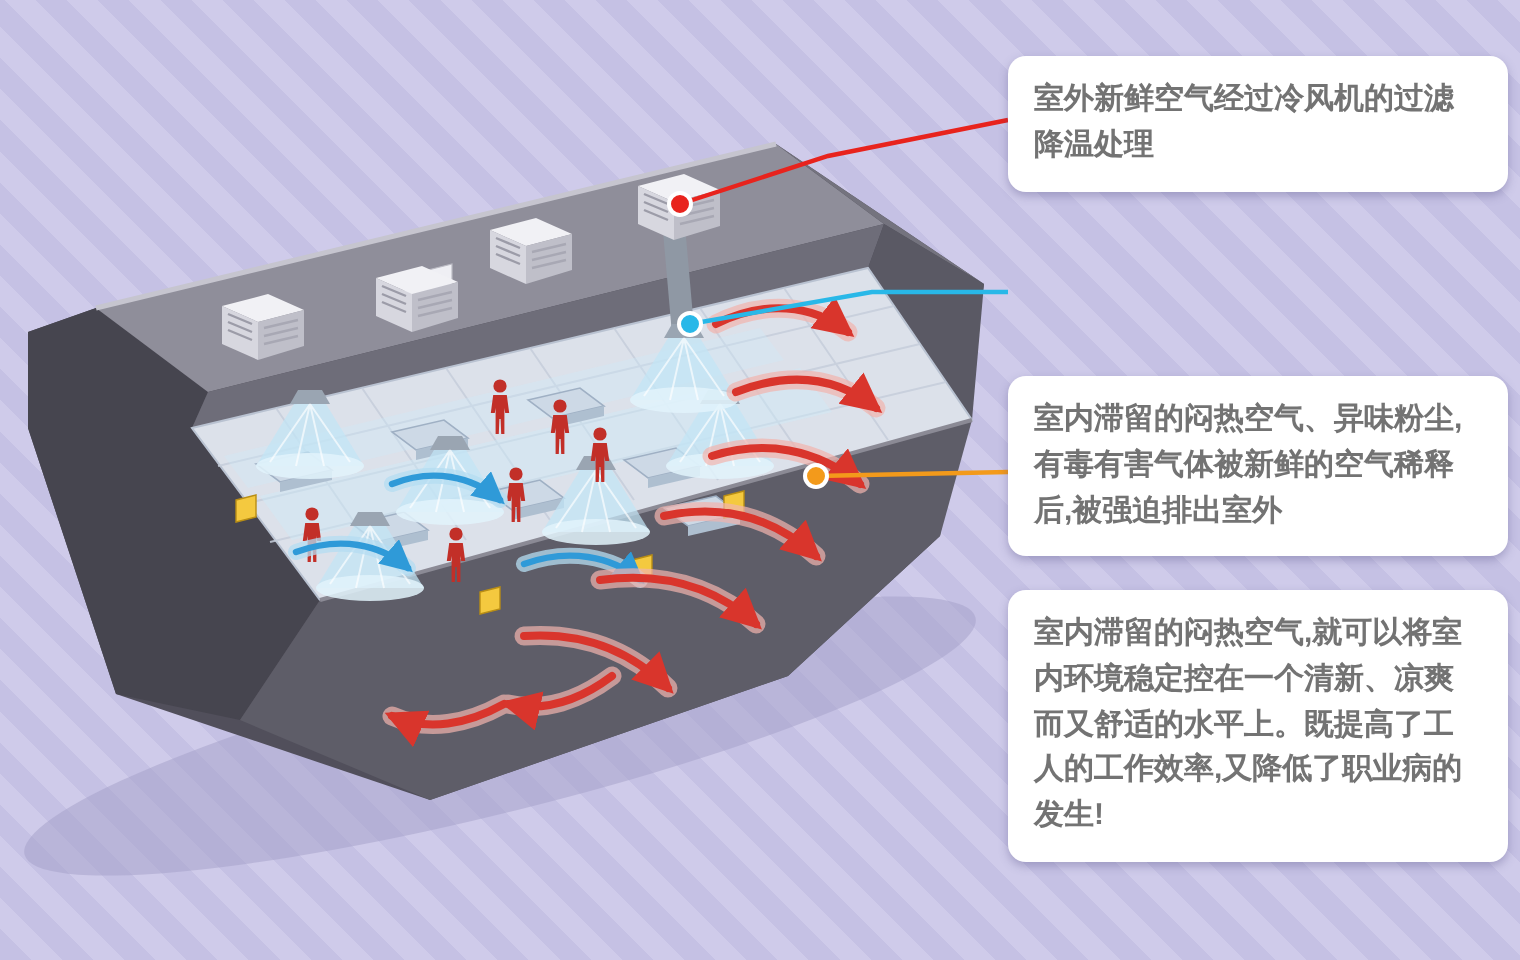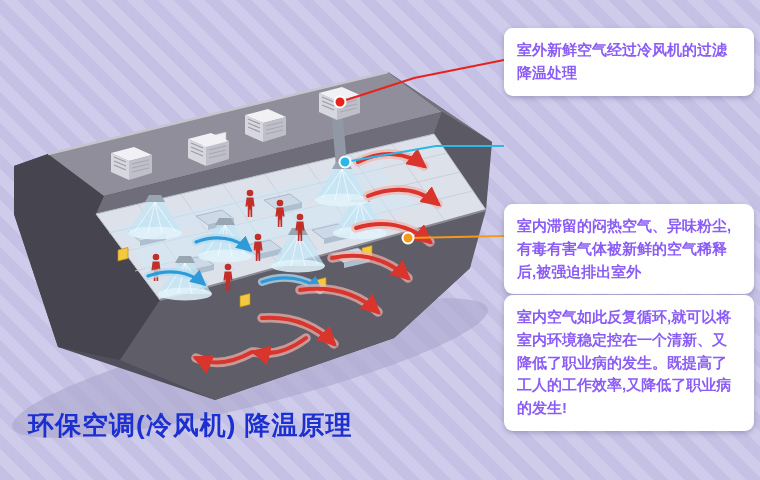--- a/index.html
+++ b/index.html
@@ -2,21 +2,21 @@
 <html><head>
 <meta charset="utf-8">
 <style>
   *{margin:0;padding:0;box-sizing:border-box}
   html,body{width:760px;height:480px}
   body{font-family:"Liberation Sans","DejaVu Sans",sans-serif}
   .stage{position:relative;width:760px;height:480px;overflow:hidden;
     background:repeating-linear-gradient(45deg,#c5c1e4 0 11px,#cfcbea 11px 22px)}
   .illu{position:absolute;left:0;top:0;width:760px;height:480px}
   .callout{position:absolute;left:504px;width:250px;background:#ffffff;border-radius:9px;
-    padding:11px 13px;color:#8b5cf6;font-size:15px;line-height:1.52;font-weight:700;
+    padding:11px 13px;color:#737373;font-size:15px;line-height:1.52;font-weight:700;
     box-shadow:0 2px 5px rgba(80,75,130,.35)}
   .callout p{margin:0}
   .title{position:absolute;left:28px;top:408px;font-size:26px;font-weight:bold;
     color:#1c2fd0;letter-spacing:1px;white-space:nowrap}
 </style>
 </head>
 <body>
 
 <div class="stage">
 
@@ -173,22 +173,21 @@
       <polyline points="408,238 504,236" fill="none" stroke-width="2.2" stroke="#f39a1b"></polyline>
       <circle cx="340" cy="102" r="5.5" stroke="#ffffff" stroke-width="2" fill="#e8231d"></circle>
       <circle cx="345" cy="162" r="5.5" stroke="#ffffff" stroke-width="2" fill="#29b8e8"></circle>
       <circle cx="408" cy="238" r="5.5" stroke="#ffffff" stroke-width="2" fill="#f39a1b"></circle>
     </g>
   </svg>
 
   <div class="callout" style="top:28px">
     <p>室外新鲜空气经过冷风机的过滤降温处理</p>
   </div>
-  <div class="callout" style="top:204px">
+  <div class="callout" style="top:188px">
     <p>室内滞留的闷热空气、异味粉尘,有毒有害气体被新鲜的空气稀释后,被强迫排出室外</p>
   </div>
   <div class="callout" style="top:295px">
-    <p>室内空气如此反复循环,就可以将室内环境稳定控在一个清新、又降低了职业病的发生。既提高了工人的工作效率,又降低了职业病的发生!</p>
+    <p>室内滞留的闷热空气,就可以将室内环境稳定控在一个清新、凉爽而又舒适的水平上。既提高了工人的工作效率,又降低了职业病的发生!</p>
   </div>
 
-  <div class="title">环保空调(冷风机)  降温原理</div>
 
 </div>
 
 </body></html>

